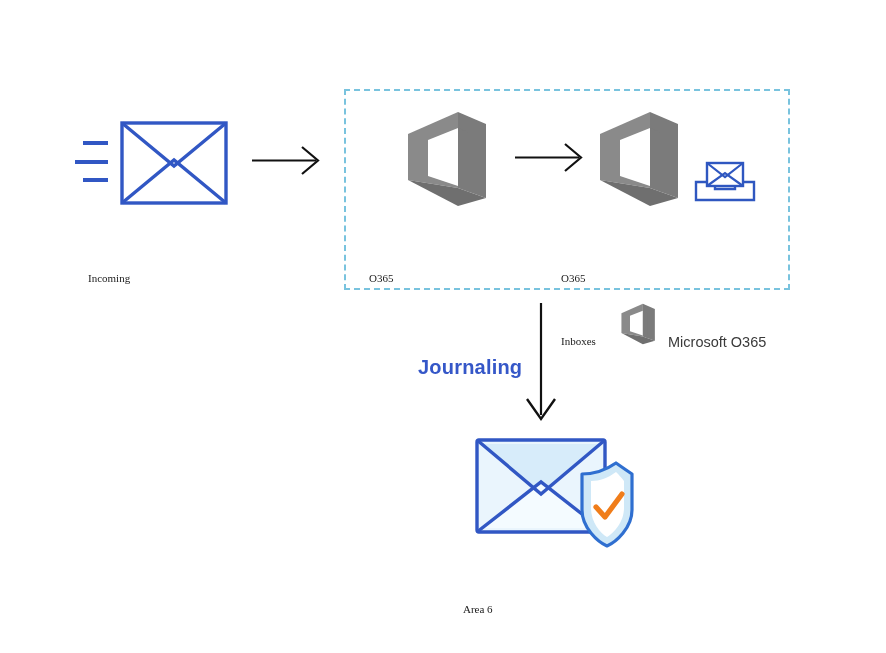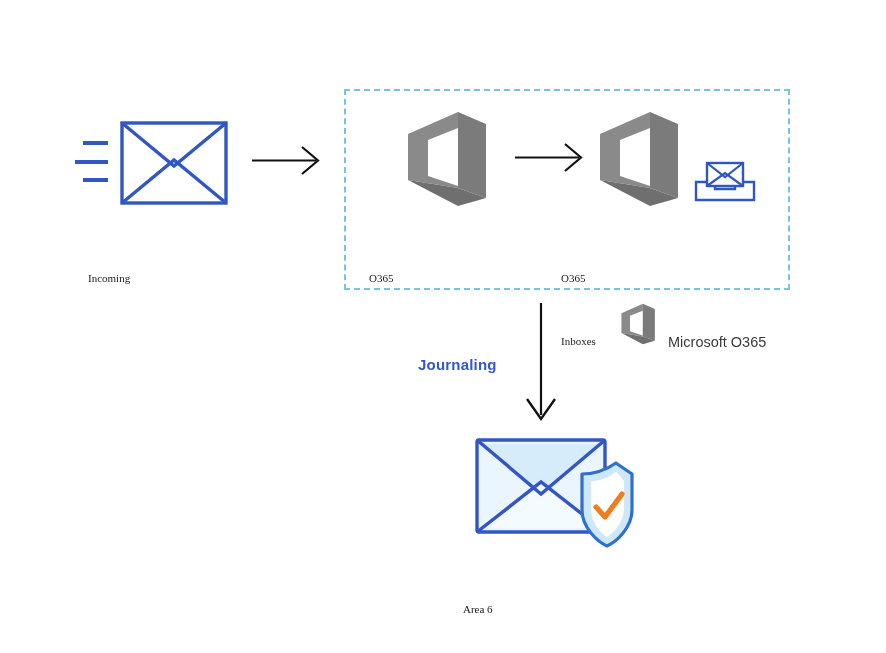--- a/index.html
+++ b/index.html
@@ -30,21 +30,21 @@
     line-height: 21px;
     font-family: Liberation Serif, serif;
     white-space: pre;
   }
   .caption-line {
     display: block;
   }
   .journaling-label {
     position: absolute;
     color: #3557c8;
-    font-size: 15px;
+    font-size: 20px;
     font-weight: bold;
     letter-spacing: 0.2px;
     font-family: "Liberation Sans", sans-serif;
   }
   .legend-label {
     position: absolute;
     color: #3a3a3a;
     font-size: 14.5px;
     font-family: "Liberation Sans", sans-serif;
     white-space: pre;

